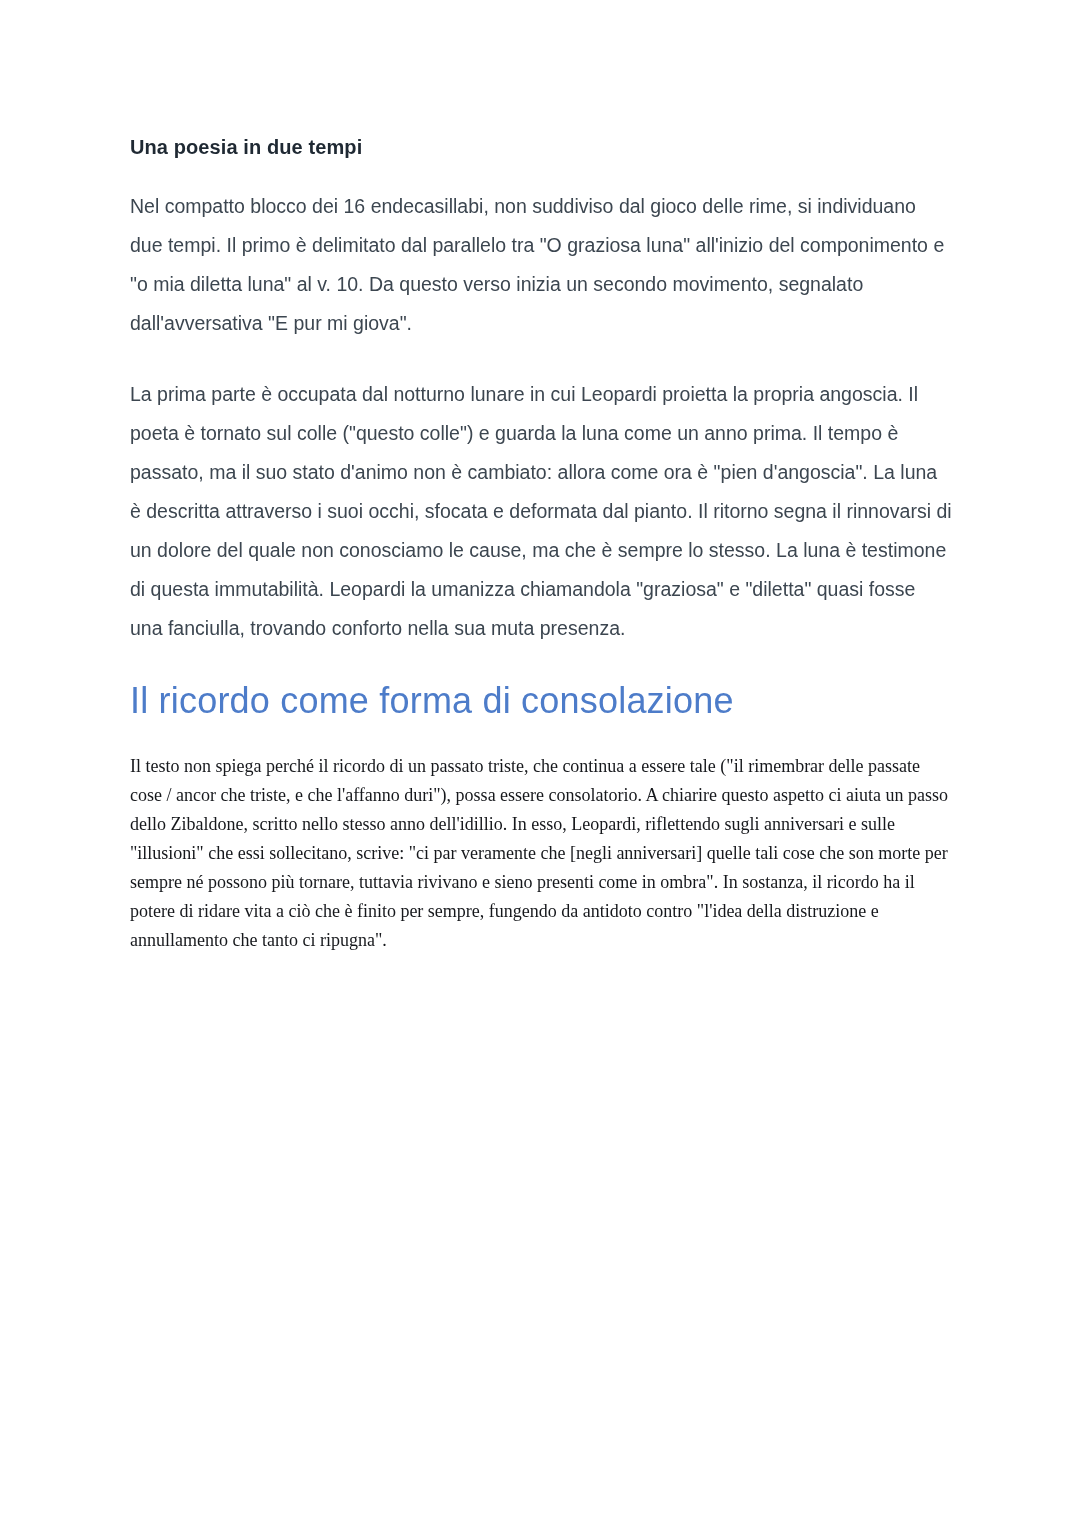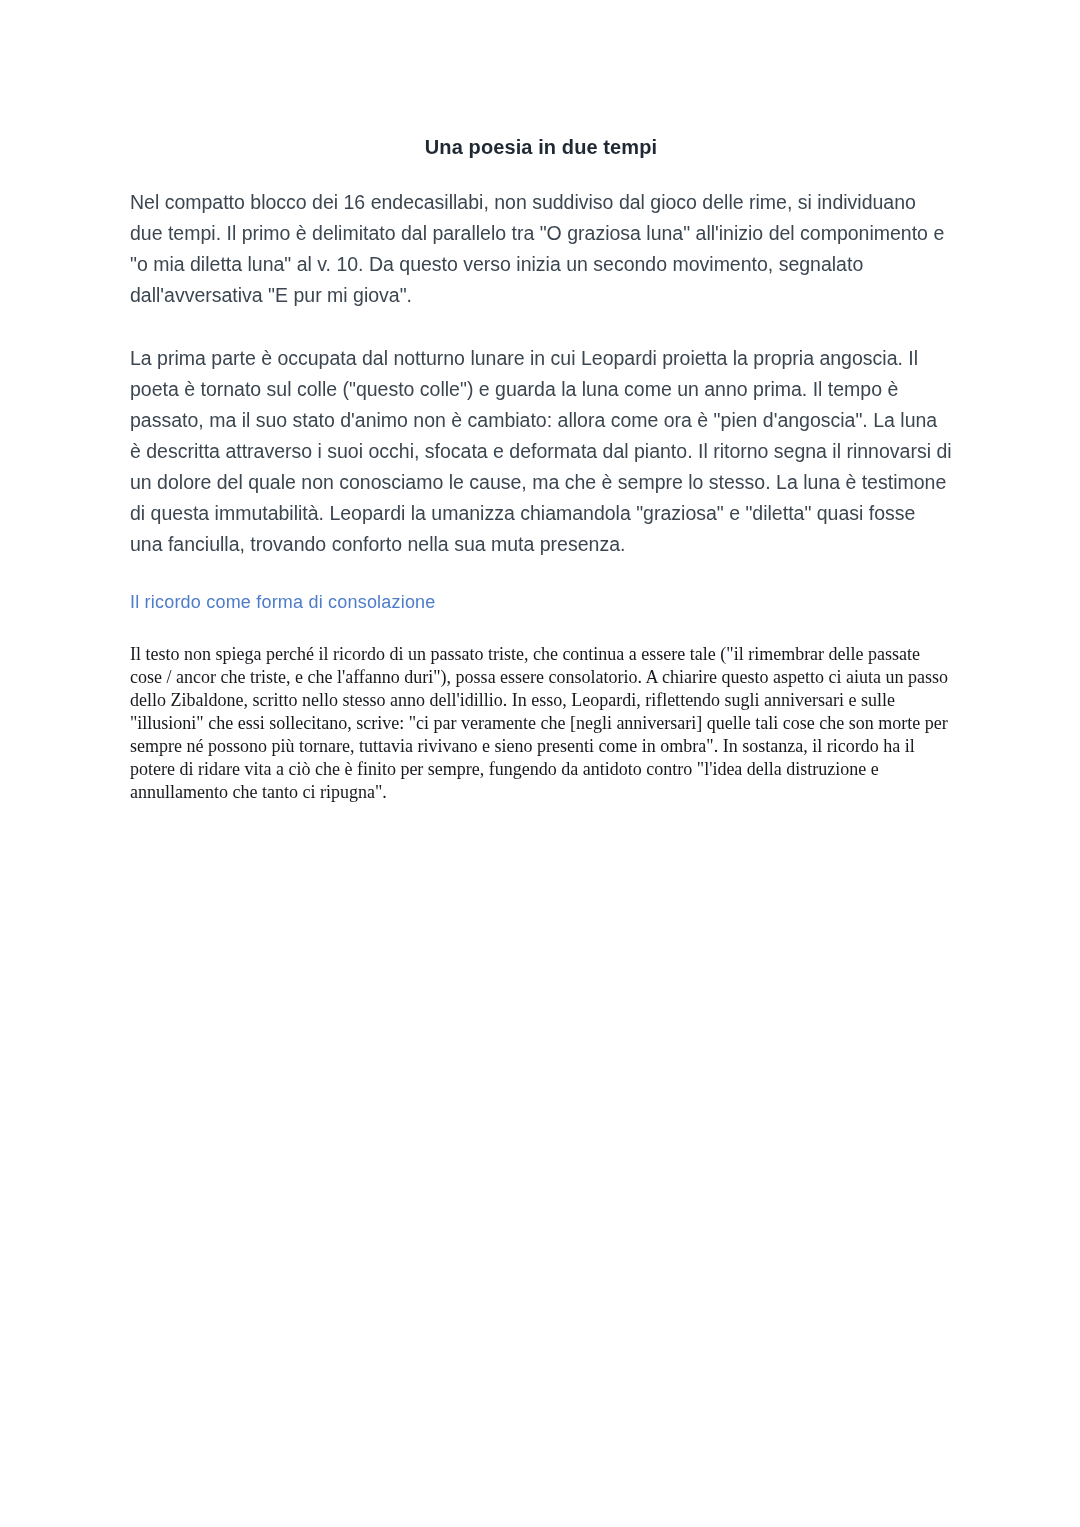--- a/index.html
+++ b/index.html
@@ -17,39 +17,39 @@
   }
   .content {
     width: 822px;
   }
   .h-bold {
     font-size: 20px;
     font-weight: 700;
     color: #1f2933;
     letter-spacing: 0.1px;
   }
-  .h1-block { margin-bottom: 28px; text-align: center; }
+  .h1-block { margin-bottom: 28px; }
   .h2-block { margin-bottom: 26px; padding-left: 6px; }
   .para-sans {
     font-size: 19.5px;
-    line-height: 31px;
+    line-height: 39px;
     color: #3c4650;
     margin-bottom: 32px;
   }
   .h-accent {
-    font-size: 18px;
+    font-size: 36px;
     font-weight: 400;
     letter-spacing: 0.2px;
     margin-top: 24px;
     margin-bottom: 30px;
   }
   .para-serif {
     font-family: "Liberation Serif", serif;
     font-size: 18px;
-    line-height: 23px;
+    line-height: 29px;
     color: #16181c;
     margin-bottom: 0;
   }
 </style>
 </head>
 <body>
 
 <div class="page">
   <div class="content">
 

